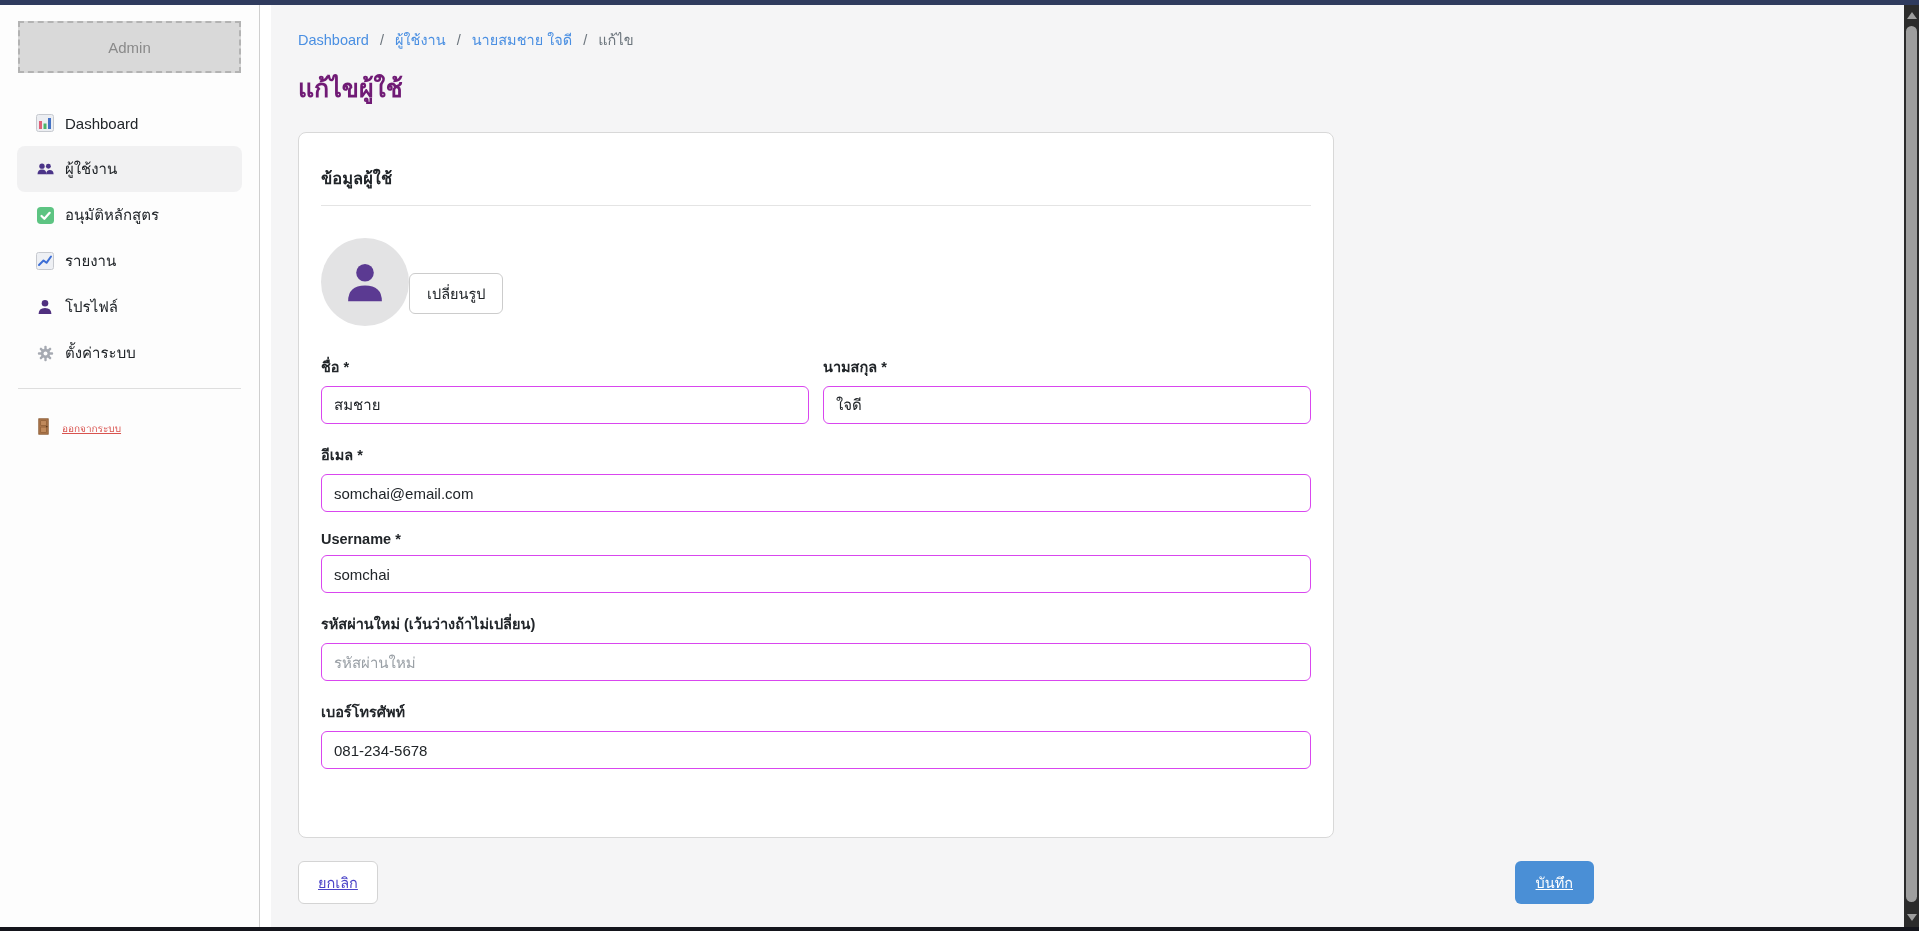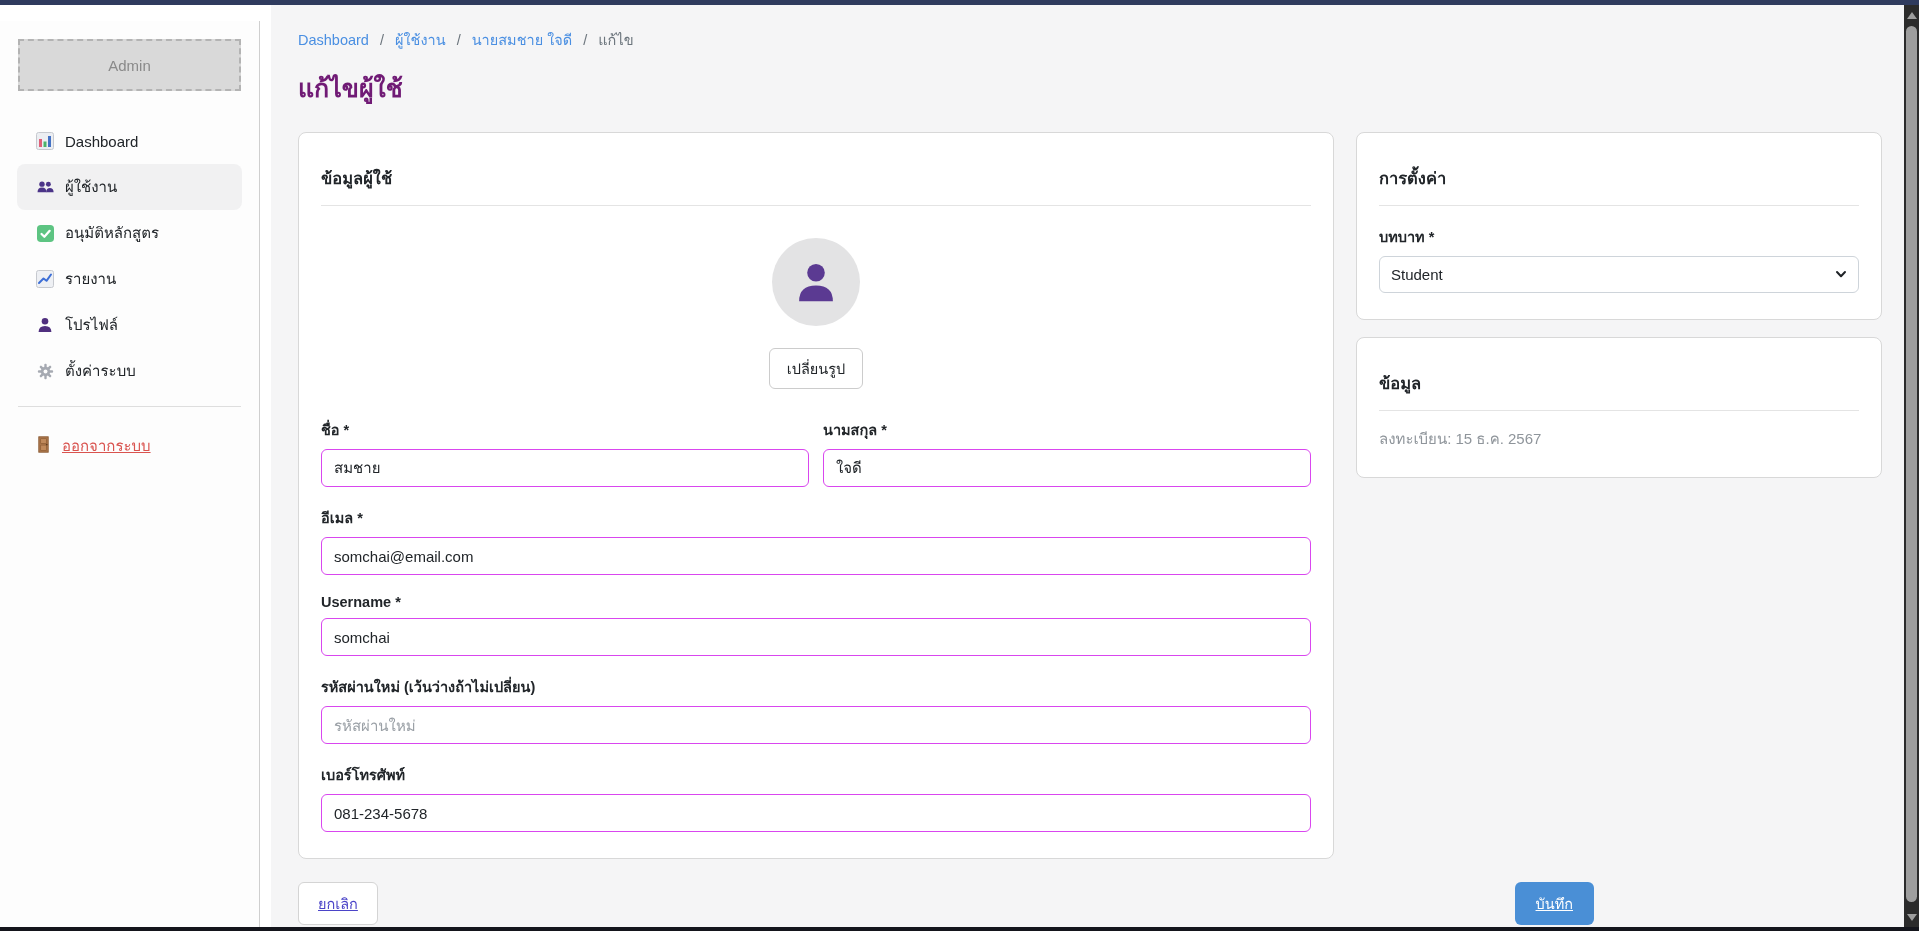--- a/index.html
+++ b/index.html
@@ -13,52 +13,52 @@
   .bottombar { position:absolute; bottom:0; left:0; right:0; height:4px; background:#14151c; z-index:5; }
   
   .scrollbar { position:absolute; top:5px; bottom:4px; right:0; width:15px; background:#2b2b2b; z-index:4; }
   .sb-arrow { position:absolute; left:0; width:15px; height:16px; display:flex; align-items:center; justify-content:center; }
   .sb-arrow.up { top:2px; } .sb-arrow.down { bottom:2px; }
   .tri-up { width:0; height:0; border-left:5px solid transparent; border-right:5px solid transparent; border-bottom:7px solid #9e9e9e; }
   .tri-down { width:0; height:0; border-left:5px solid transparent; border-right:5px solid transparent; border-top:7px solid #9e9e9e; }
   .sb-thumb { position:absolute; left:2px; right:2px; top:21px; bottom:25px; background:#9e9e9e; border-radius:7px; }
 
   
-  .sidebar { position:absolute; left:0; top:21px; bottom:4px; width:260px; background:#fdfdfd; border-right:1px solid #cfcfcf; }
+  .sidebar { position:absolute; left:0; top:3px; bottom:4px; width:260px; background:#fdfdfd; border-right:1px solid #cfcfcf; }
   .brand-box {
     margin:18px 18px 0 18px; height:52px; background:#d9d9d9; border:2px dashed #b3b3b3;
     display:flex; align-items:center; justify-content:center; color:#8a8a8a; font-size:15px;
   }
   .nav { margin-top:27px; }
   .nav-item {
     display:flex; align-items:center; gap:11px; height:46px; margin:0 17px; padding-left:19px;
     border-radius:8px; font-size:15px; color:#212529; cursor:pointer;
   }
   .nav-item.active { background:#f1f1f2; }
   .nav-item .icn { width:18px; height:18px; display:flex; align-items:center; justify-content:center; flex:0 0 18px; }
   .side-divider { border:none; border-top:1px solid #dedede; margin:12px 18px 18px 18px; }
   .logout-item { display:flex; align-items:center; gap:11px; margin:0 17px; padding-left:19px; height:42px; cursor:pointer; }
-  .logout-item .lbl { color:#d9534f; font-size:15px; text-decoration:underline; }
+  .logout-item .lbl { color:#d9534f; font-size:10px; text-decoration:underline; }
 
   
   .content { position:absolute; left:271px; top:5px; right:15px; bottom:4px; background:#f5f5f6; padding:23px 0 0 27px; overflow:hidden; }
   .breadcrumb { font-size:14.5px; color:#6c757d; }
   .breadcrumb .lnk { color:#4a8fe2; text-decoration:none; cursor:pointer; }
   .breadcrumb .sep { margin:0 7px; color:#6c757d; }
   .breadcrumb .current { color:#6c757d; }
   .page-title { font-size:25px; font-weight:bold; color:#701a75; margin-top:17px; }
 
   .layout { display:flex; align-items:flex-start; gap:22px; margin-top:24px; }
   .card { background:#ffffff; border:1px solid #d8d8d8; border-radius:8px; padding:26px 22px; }
   .main-card { width:1036px; min-height:706px; }
   .right-col { width:526px; display:flex; flex-direction:column; gap:17px; }
   .card-title { font-size:16.5px; font-weight:bold; color:#212529; padding:6px 0 14px 0; }
   .card hr { border:none; border-top:1px solid #e4e4e4; }
 
-  .avatar-block { display:flex; flex-direction:column; align-items:center; margin:32px 0 10px 0; }
+  .avatar-block { display:flex; flex-direction:row; align-items:center; margin:32px 0 10px 0; }
   .avatar-circle { width:88px; height:88px; border-radius:50%; background:#e3e3e4; display:flex; align-items:center; justify-content:center; }
   .change-photo-btn {
     margin-top:22px; background:#fff; border:1px solid #cccccc; border-radius:6px;
     padding:8px 17px; font-size:14.5px; color:#212529; cursor:pointer;
     font-family:"Liberation Sans","DejaVu Sans",sans-serif;
   }
   .fld-label { display:block; font-weight:bold; font-size:14.5px; margin:19px 0 8px 0; color:#212529; }
   .row-2 { display:flex; gap:14px; }
   .row-2 > div { flex:1; }
   .txt-input {
@@ -240,43 +240,20 @@
       <label class="fld-label">Username *</label>
       <input class="txt-input" type="text" value="somchai" style="">
 
       <label class="fld-label">รหัสผ่านใหม่ (เว้นว่างถ้าไม่เปลี่ยน)</label>
       <input class="txt-input" type="password" placeholder="รหัสผ่านใหม่" style="">
 
       <label class="fld-label">เบอร์โทรศัพท์</label>
       <input class="txt-input" type="text" value="081-234-5678" style="">
     </div>
 
-    <div class="right-col">
-      <div class="card">
-        <div class="card-title">การตั้งค่า</div>
-        <hr>
-        <label class="fld-label">บทบาท *</label>
-        <div class="role-wrap">
-          <select class="role-select">
-            <option>Student</option>
-          </select>
-          <span class="chev">
-            <svg width="14" height="14" viewBox="0 0 14 14">
-                <path d="M3 5 l4 4.2 l4-4.2" stroke="#1f2327" stroke-width="2" fill="none" stroke-linecap="round" stroke-linejoin="round"></path>
-              </svg>
-          </span>
-        </div>
-      </div>
-
-      <div class="card">
-        <div class="card-title">ข้อมูล</div>
-        <hr>
-        <div class="muted-line">ลงทะเบียน: 15 ธ.ค. 2567</div>
-      </div>
-    </div>
   </div>
 
   <div class="actions">
     <button class="cancel-btn">ยกเลิก</button>
     <button class="save-btn">บันทึก</button>
   </div>
 </div>
 
 <div class="scrollbar">
   <div class="sb-arrow up">

